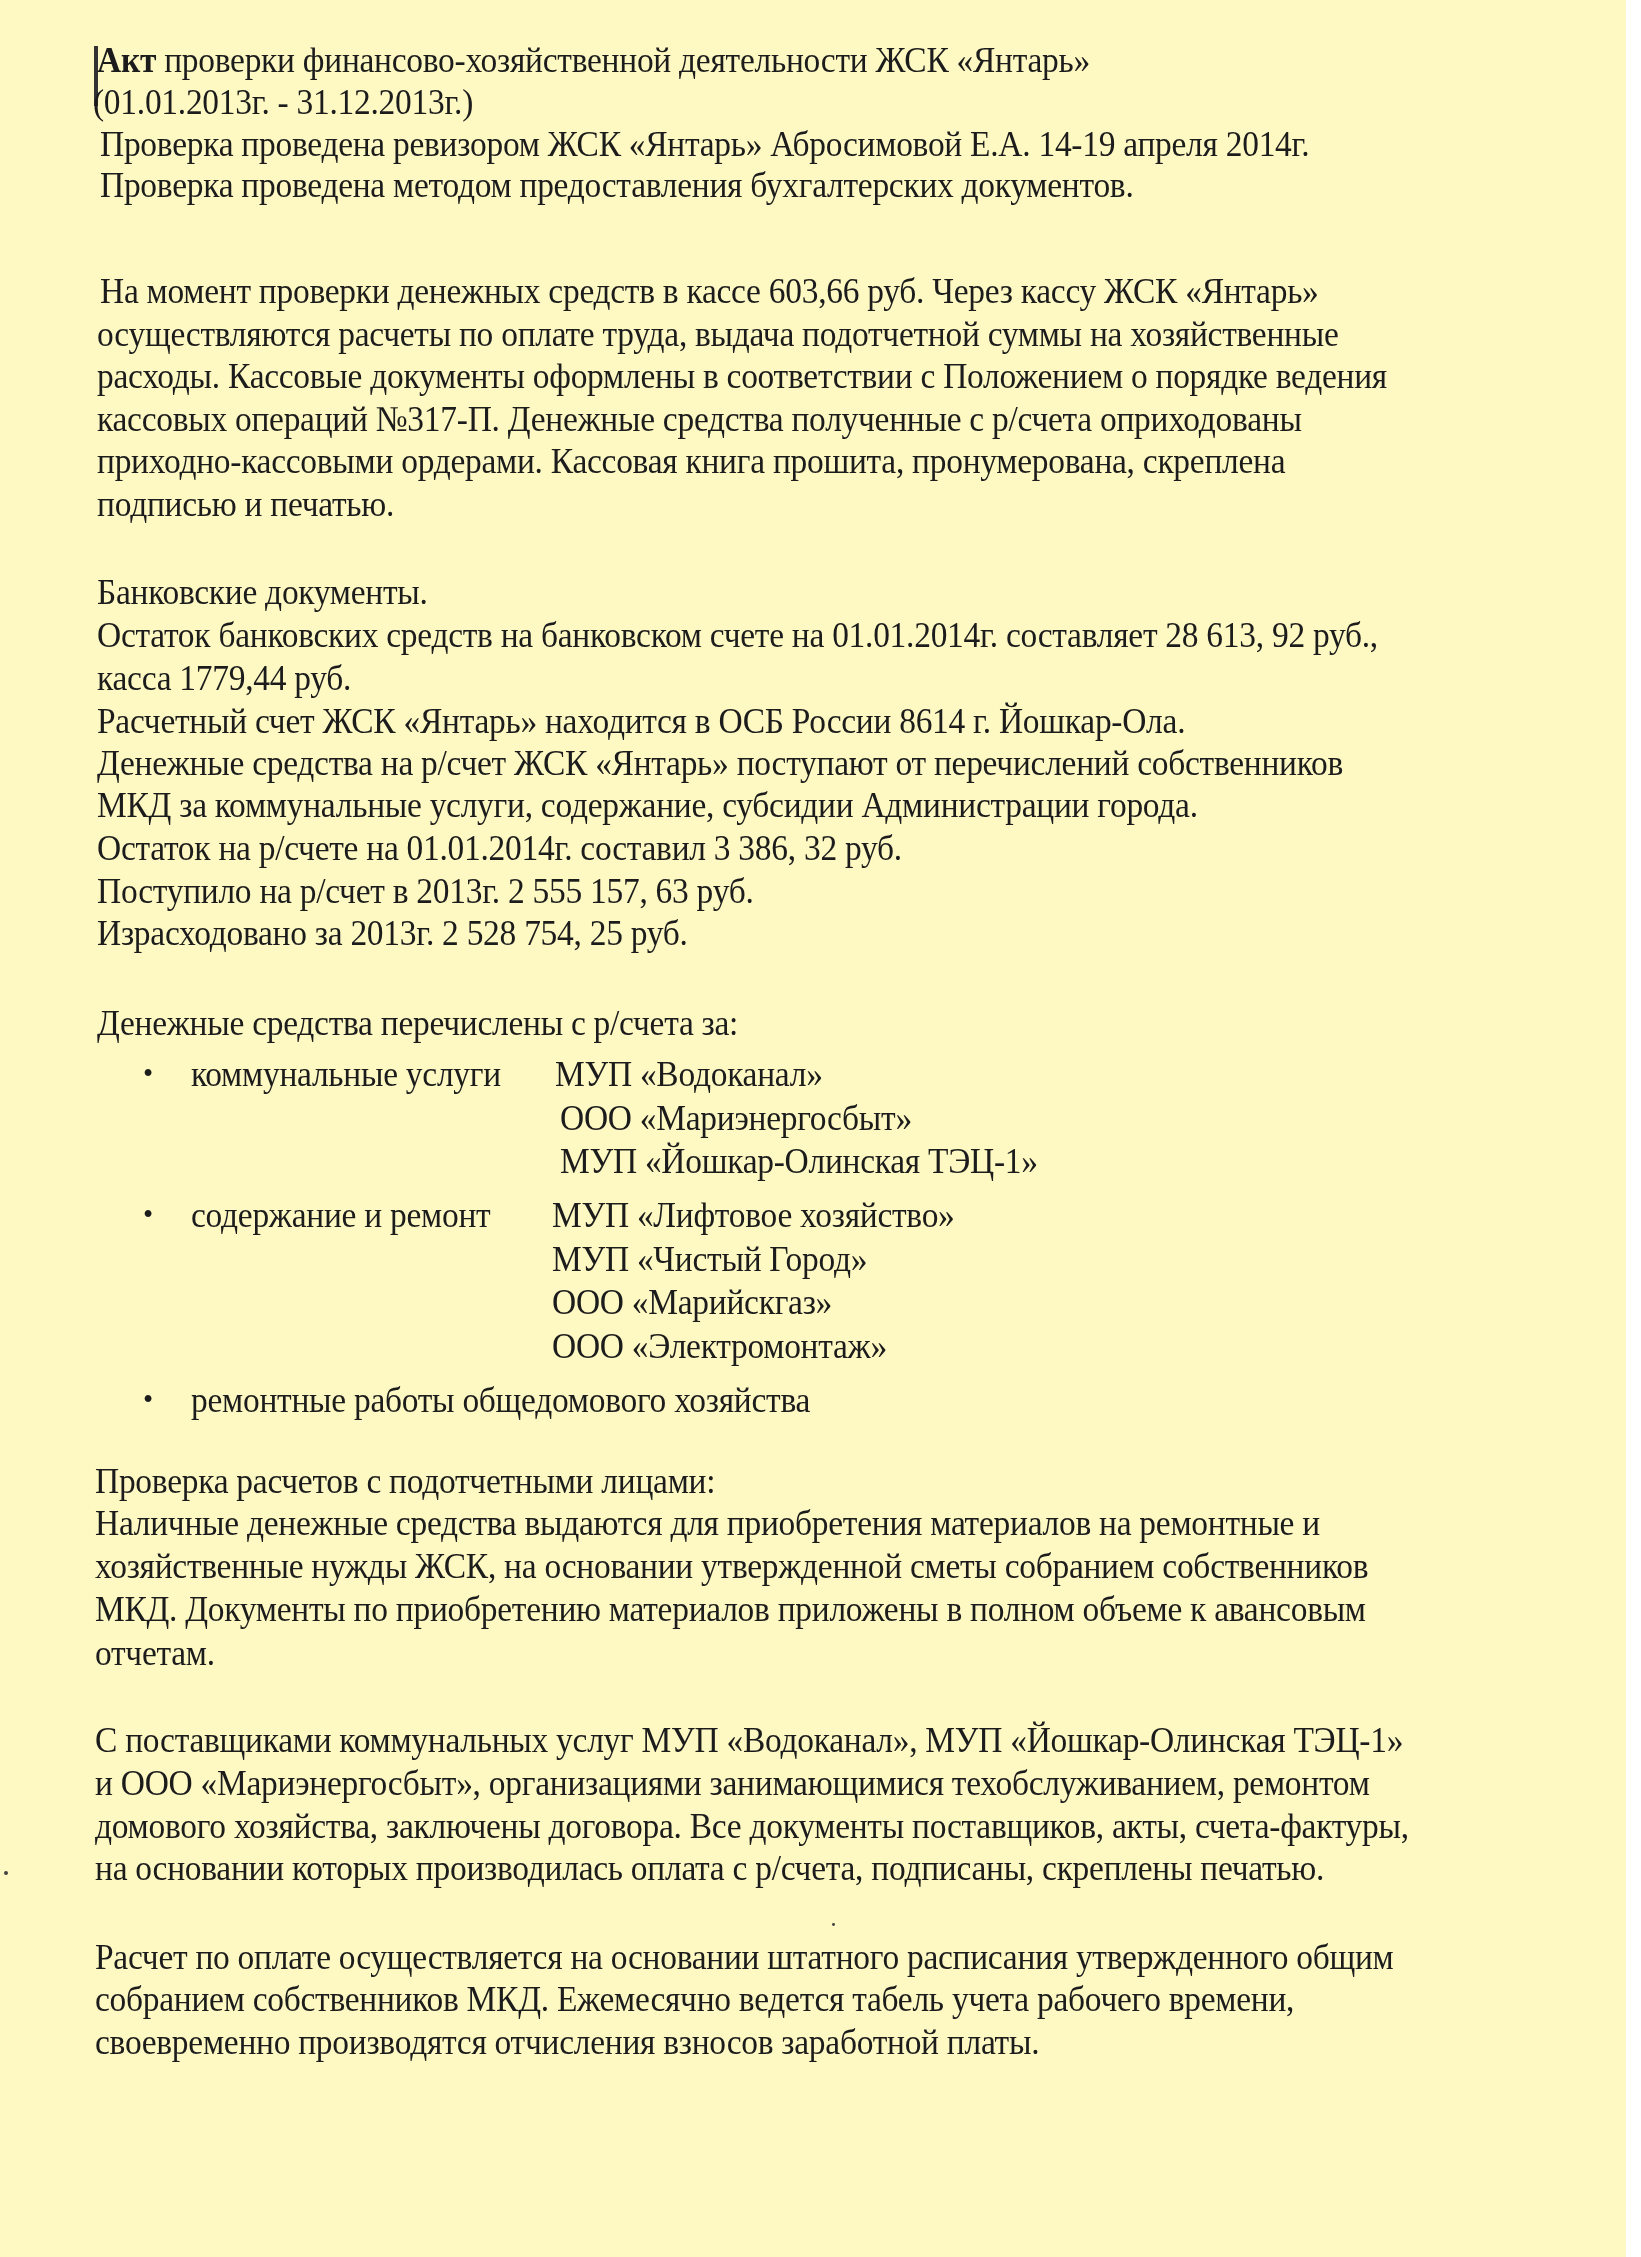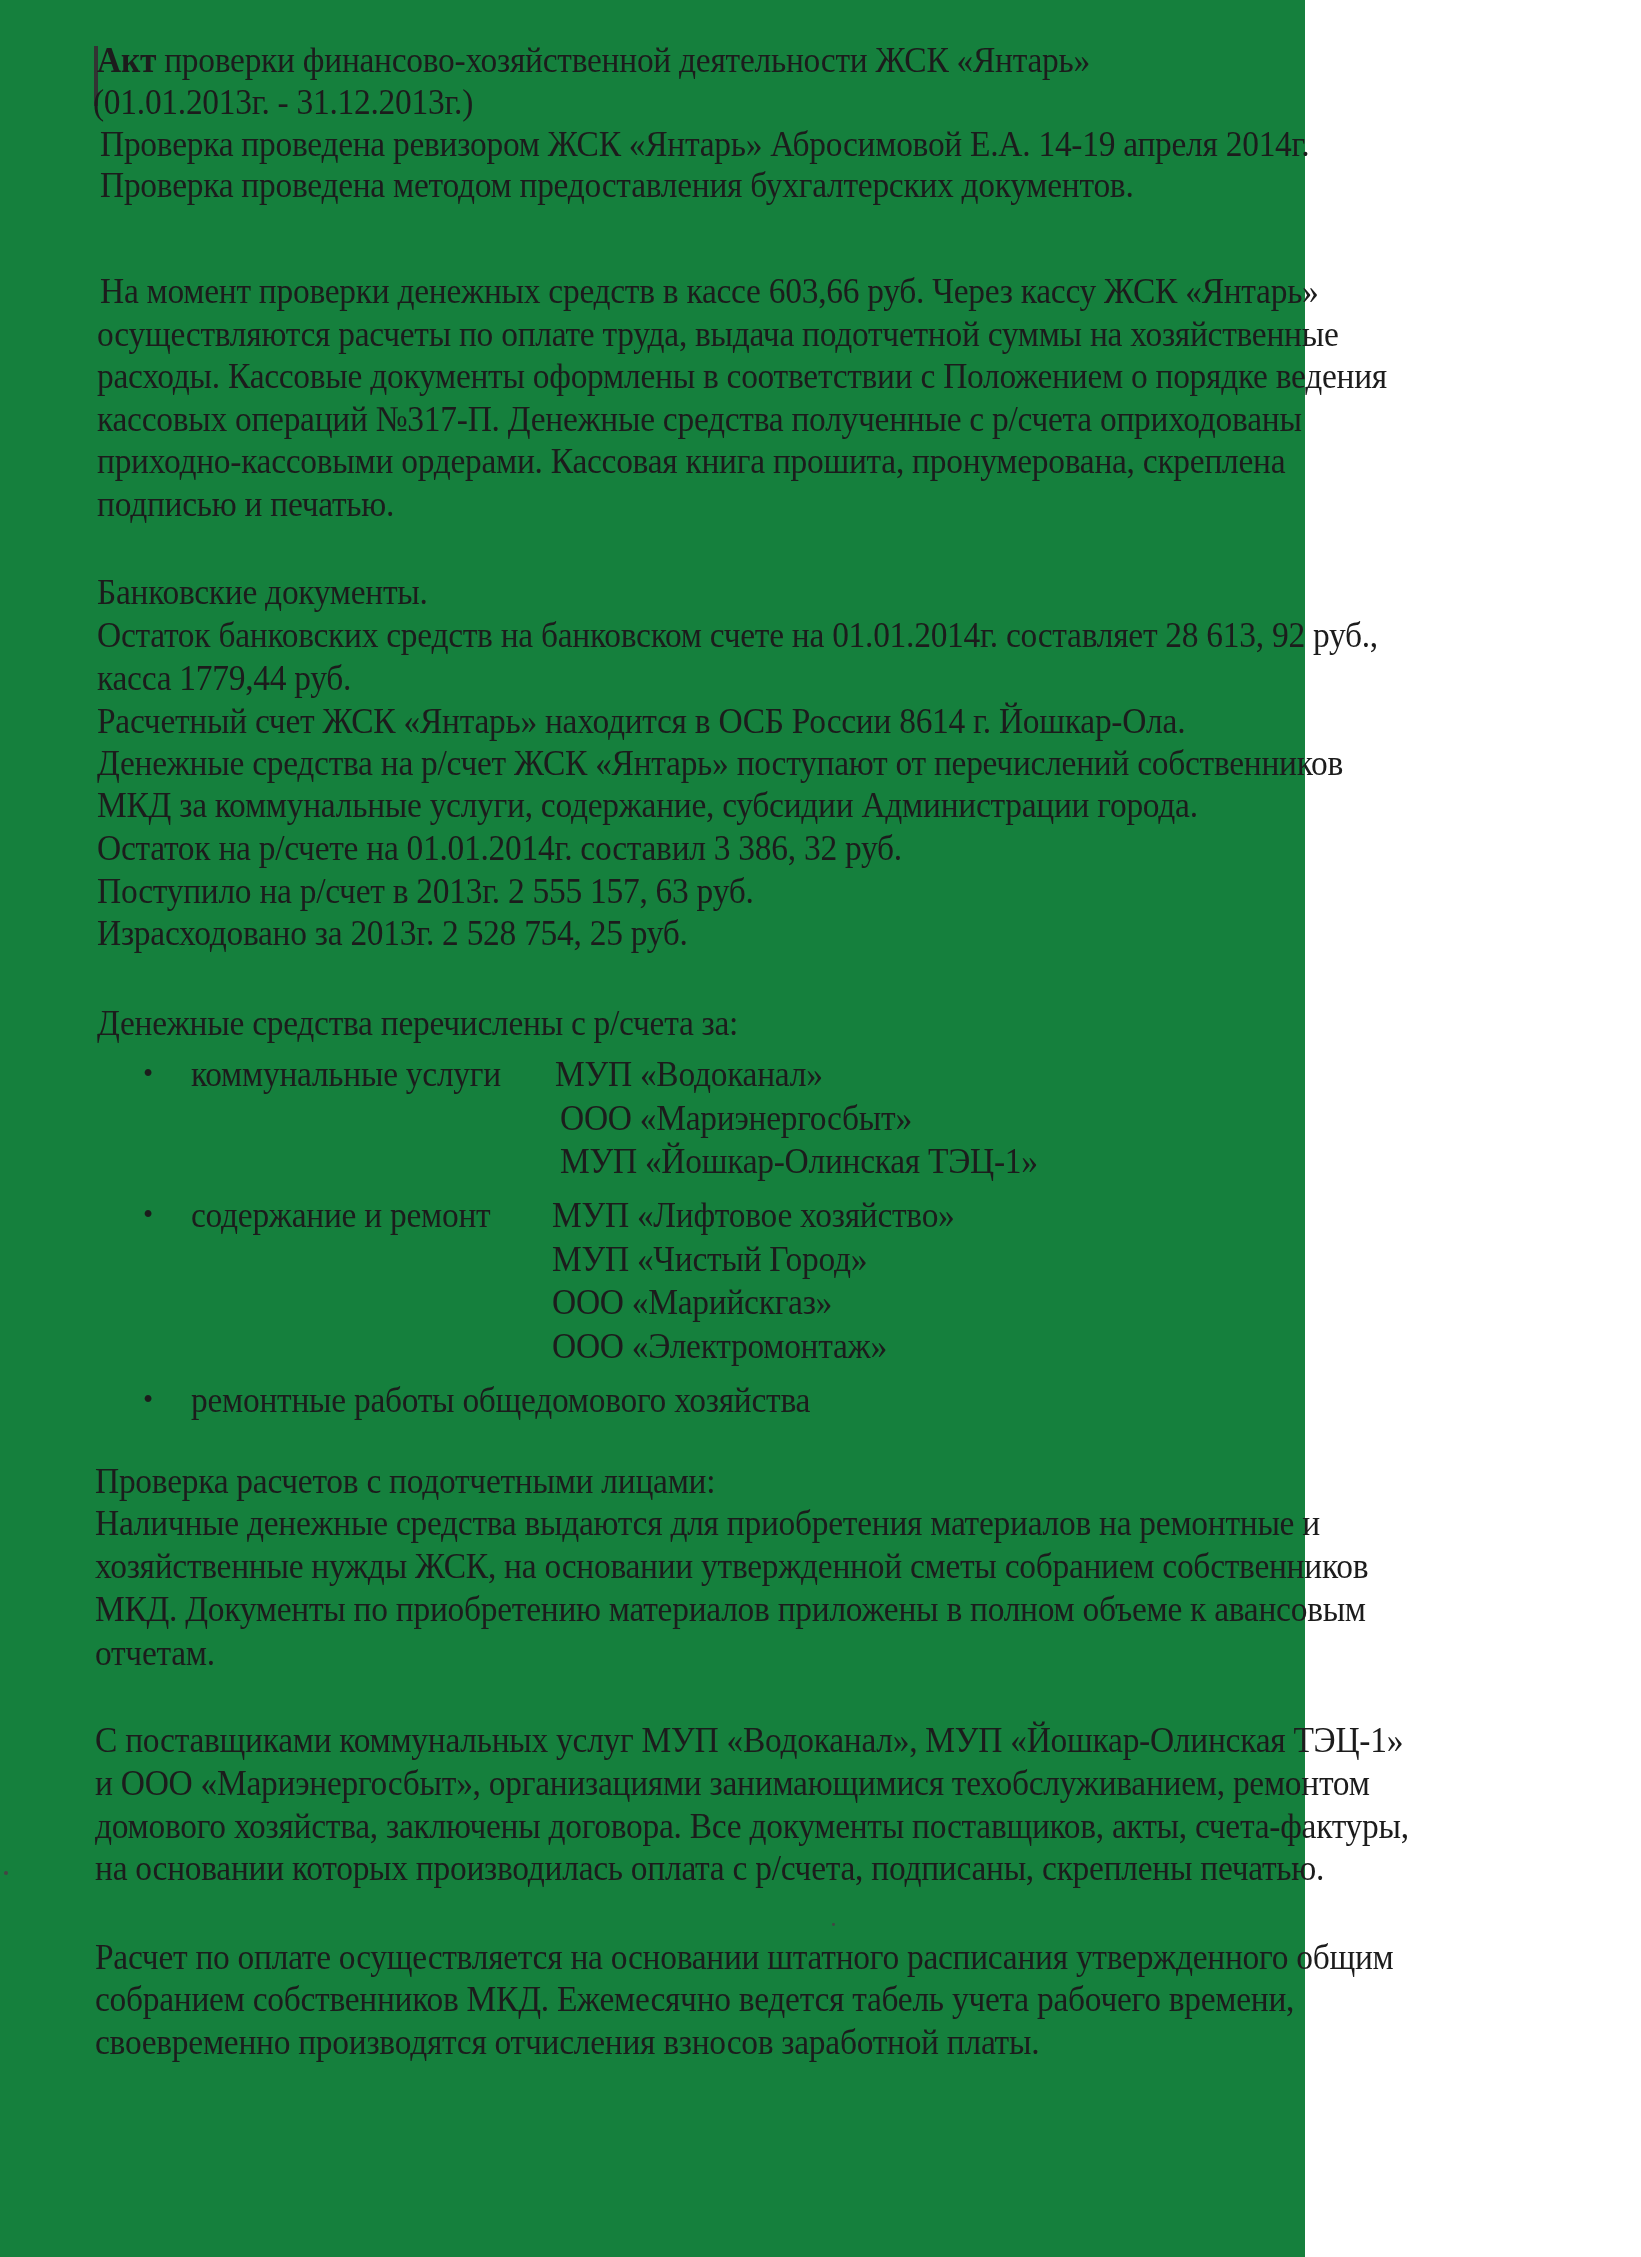--- a/index.html
+++ b/index.html
@@ -1,21 +1,21 @@
 <!DOCTYPE html>
 <html><head>
   <meta charset="utf-8">
   <style>
     html, body { margin: 0; padding: 0; background: #ffffff; }
     body {
       width: 1641px; height: 2257px; position: relative; overflow: hidden;
       font-family: "Liberation Serif", "DejaVu Serif", serif;
       color: #1c1c1c;
     }
-    .page { position: absolute; left: 0; top: 0; width: 1305px; height: 2257px; background: #15803d; }
+    .page { position: absolute; left: 0; top: 0; width: 1626px; height: 2257px; background: #fef9c3; }
     .line {
       position: absolute; left: 97px; font-size: 36px; line-height: 42px;
       white-space: nowrap; letter-spacing: -0.3px;
       transform-origin: left center; transform: scaleX(0.93);
     }
     .bold { font-weight: bold; }
     .bullet-dot {
       position: absolute; font-size: 29px; line-height: 42px;
     }
     .margin-mark {

